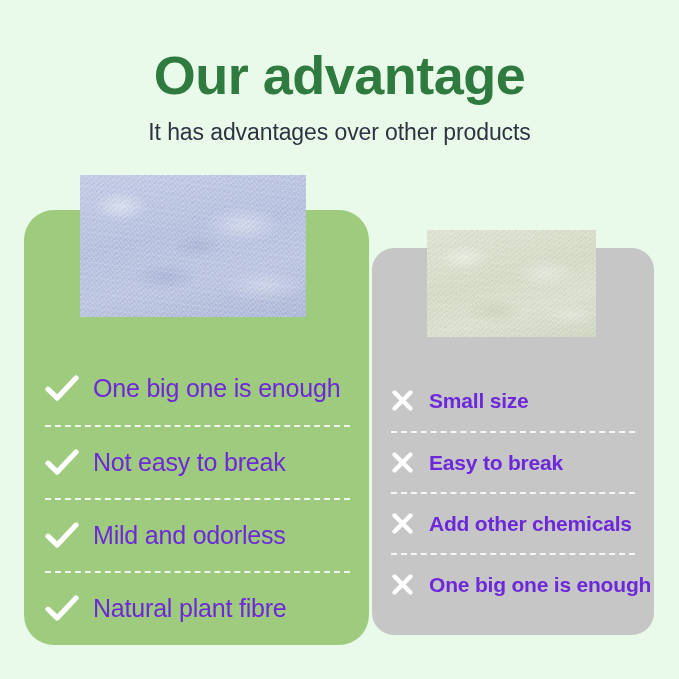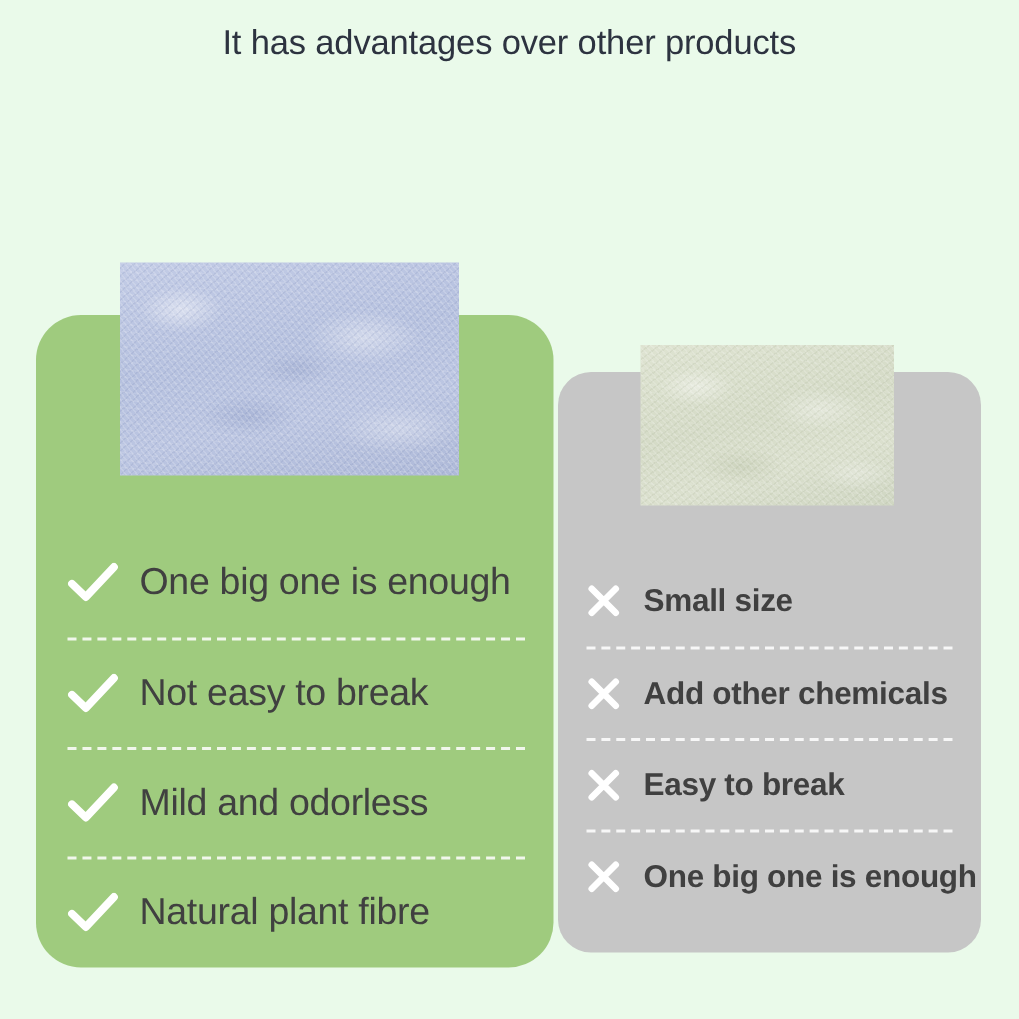--- a/index.html
+++ b/index.html
@@ -162,34 +162,35 @@
     flex: 0 0 auto;
     display: inline-block;
     line-height: 0;
   }
   .list-pro .feature-icon { width: 34px; margin-right: 14px; }
   .list-con .feature-icon { width: 26px; margin-right: 12px; }
 
   .feature-icon svg { display: block; }
 
   .feature-label {
-    color: #404040;
+    color: #6d28d9;
     font-weight: 400;
     letter-spacing: -0.2px;
     white-space: nowrap;
   }
   .list-pro .feature-label { font-size: 25px; }
   .list-con .feature-label { font-size: 21px; font-weight: bold; }
 </style>
 </head>
 <body>
 
 <div class="stage">
 
   <div class="header">
+    <h1 class="page-title">Our advantage</h1>
     <p class="page-subtitle">It has advantages over other products</p>
   </div>
 
   <div class="card card-con"></div>
   <div class="swatch swatch-beige"></div>
 
   <div class="card card-pro"></div>
   <div class="swatch swatch-blue"></div>
 
   <ul class="feature-list list-pro">
@@ -235,33 +236,33 @@
         </svg>
       </span>
       <span class="feature-label">Small size</span>
     </li>
     <li class="feature-item">
       <span class="feature-icon">
         <svg width="23" height="23" viewBox="0 0 23 23" aria-hidden="true">
           <path d="M3.5 3.5 L19.5 19.5 M19.5 3.5 L3.5 19.5" fill="none" stroke="#ffffff" stroke-width="4.4" stroke-linecap="round"></path>
         </svg>
       </span>
+      <span class="feature-label">Easy to break</span>
+    </li>
+    <li class="feature-item">
+      <span class="feature-icon">
+        <svg width="23" height="23" viewBox="0 0 23 23" aria-hidden="true">
+          <path d="M3.5 3.5 L19.5 19.5 M19.5 3.5 L3.5 19.5" fill="none" stroke="#ffffff" stroke-width="4.4" stroke-linecap="round"></path>
+        </svg>
+      </span>
       <span class="feature-label">Add other chemicals</span>
     </li>
     <li class="feature-item">
       <span class="feature-icon">
         <svg width="23" height="23" viewBox="0 0 23 23" aria-hidden="true">
           <path d="M3.5 3.5 L19.5 19.5 M19.5 3.5 L3.5 19.5" fill="none" stroke="#ffffff" stroke-width="4.4" stroke-linecap="round"></path>
         </svg>
       </span>
-      <span class="feature-label">Easy to break</span>
-    </li>
-    <li class="feature-item">
-      <span class="feature-icon">
-        <svg width="23" height="23" viewBox="0 0 23 23" aria-hidden="true">
-          <path d="M3.5 3.5 L19.5 19.5 M19.5 3.5 L3.5 19.5" fill="none" stroke="#ffffff" stroke-width="4.4" stroke-linecap="round"></path>
-        </svg>
-      </span>
       <span class="feature-label">One big one is enough</span>
     </li>
   </ul>
 
 </div>
 
 </body></html>

